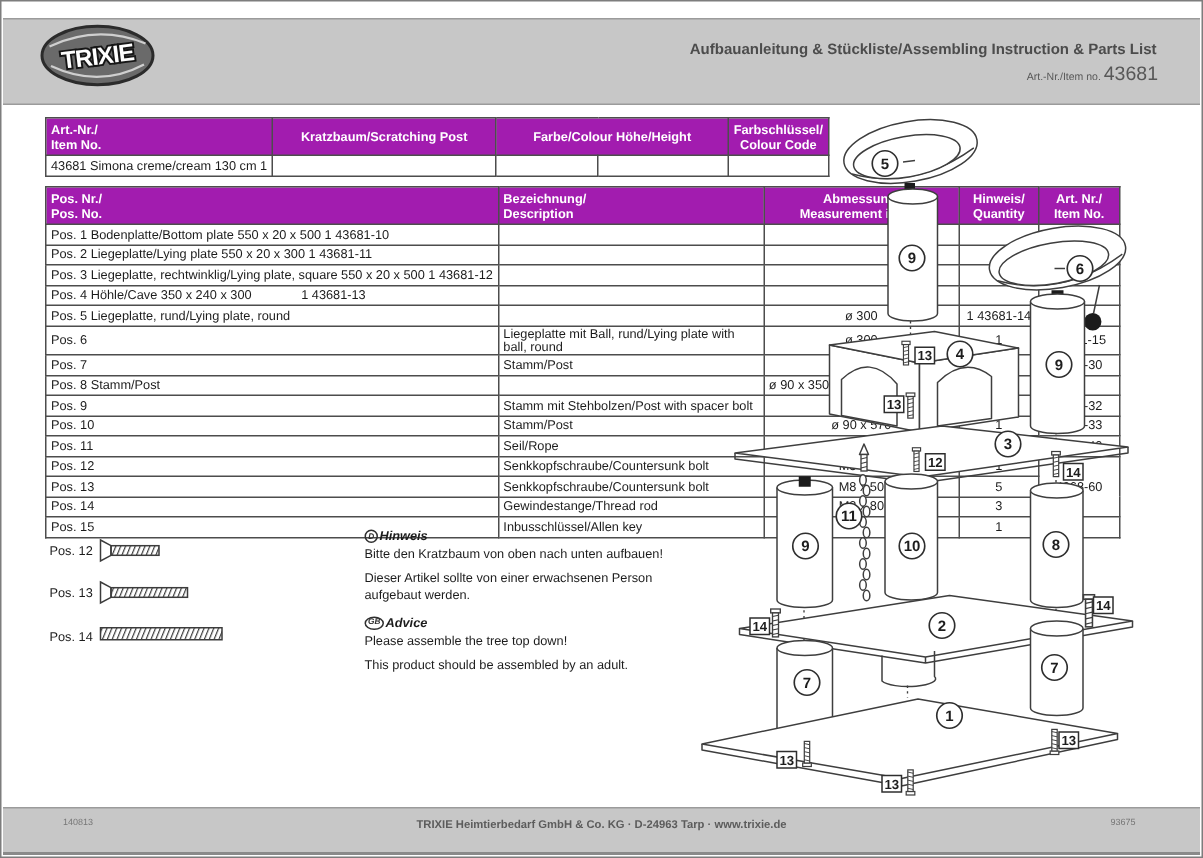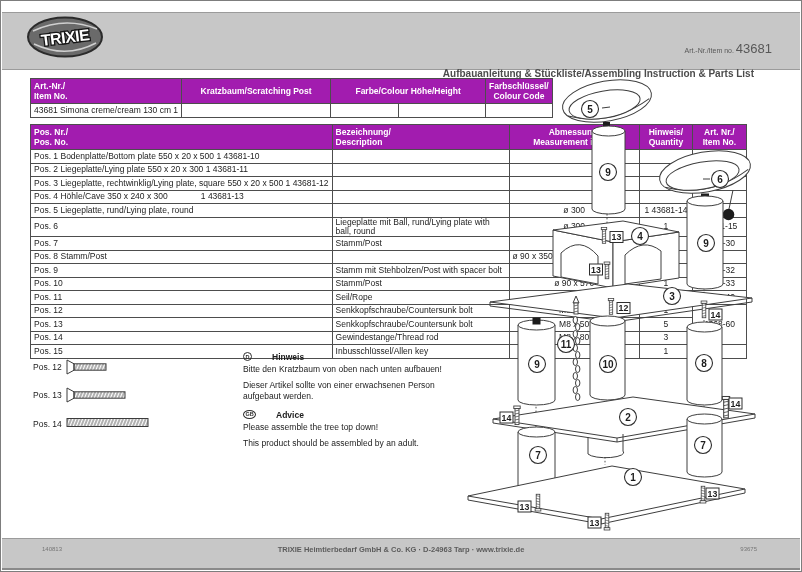--- a/index.html
+++ b/index.html
@@ -3,37 +3,37 @@
 <meta charset="utf-8">
 <style>
   html,body{margin:0;padding:0;}
   .page{position:relative;width:802px;height:572px;background:#ffffff;overflow:hidden;
         font-family:"Liberation Sans",sans-serif;color:#1c1c1c;
         box-shadow:inset 0 0 0 1px #7d7d7d;}
   .band{position:absolute;left:2px;right:2px;background:#c7c7c7;}
   .band-top{top:12px;height:56px;border-top:1px solid #9b9b9b;border-bottom:1px solid #9b9b9b;}
   .band-bottom{top:538px;height:29px;border-top:1px solid #9b9b9b;border-bottom:2px solid #8a8a8a;}
   .logo-svg{position:absolute;left:26px;top:16px;}
-  .hdr-title{position:absolute;top:28px;right:48px;font-size:10px;font-weight:bold;color:#4c4c4c;margin-top:40px;}
+  .hdr-title{position:absolute;top:28px;right:31px;font-size:10px;font-weight:bold;color:#4c4c4c;}
   .hdr-art{position:absolute;top:41px;right:30px;font-size:7px;color:#585858;}
   .hdr-art .artno{font-size:13px;}
   table{border-collapse:collapse;table-layout:fixed;}
   td,th{border:1px solid #4d4d4d;font-size:8.5px;overflow:visible;vertical-align:middle;}
   th{background:#a21caf;color:#ffffff;text-align:left;font-weight:bold;line-height:1.18;
      padding:2px 3px;white-space:pre-line;}
   th.c{text-align:center;}
   td{padding:0 3px;height:12.5px;line-height:1.1;}
   td.c{text-align:center;}
   td.ovf{white-space:nowrap;overflow:visible;}
   .t1{position:absolute;left:30px;top:78px;}
   .t2{position:absolute;left:30px;top:124px;}
   .posrow{position:absolute;left:33px;font-size:8.5px;}
   .bolt-svg{position:absolute;left:58px;top:354px;}
   .note{position:absolute;left:243px;top:352px;width:214px;}
-  .note-h{display:flex;align-items:flex-start;gap:20px;font-size:8.5px;font-weight:bold;margin:0 0 2px 0;}
+  .note-h{display:flex;align-items:flex-end;gap:1px;font-size:8.5px;font-weight:bold;margin:0 0 2px 0;font-style:italic;}
   .flag{display:inline-flex;align-items:center;justify-content:center;border:1px solid #2f2f2f;
         border-radius:50%;font-size:5.5px;font-weight:bold;color:#2f2f2f;box-sizing:border-box;}
   .flag-d{width:9px;height:9px;}
   .flag-gb{width:13px;height:9px;}
   .note p{margin:0 0 5px 0;font-size:8.5px;line-height:1.32;}
   .note .gap{margin-top:7px;}
   .dg{position:absolute;left:445px;top:75px;}
   .dg path,.dg ellipse,.dg polygon{fill:#ffffff;stroke:#3e3e3e;stroke-width:1;stroke-linejoin:round;}
   .dg .nf{fill:none;}
   .dg line{stroke:#3e3e3e;stroke-width:1;}

